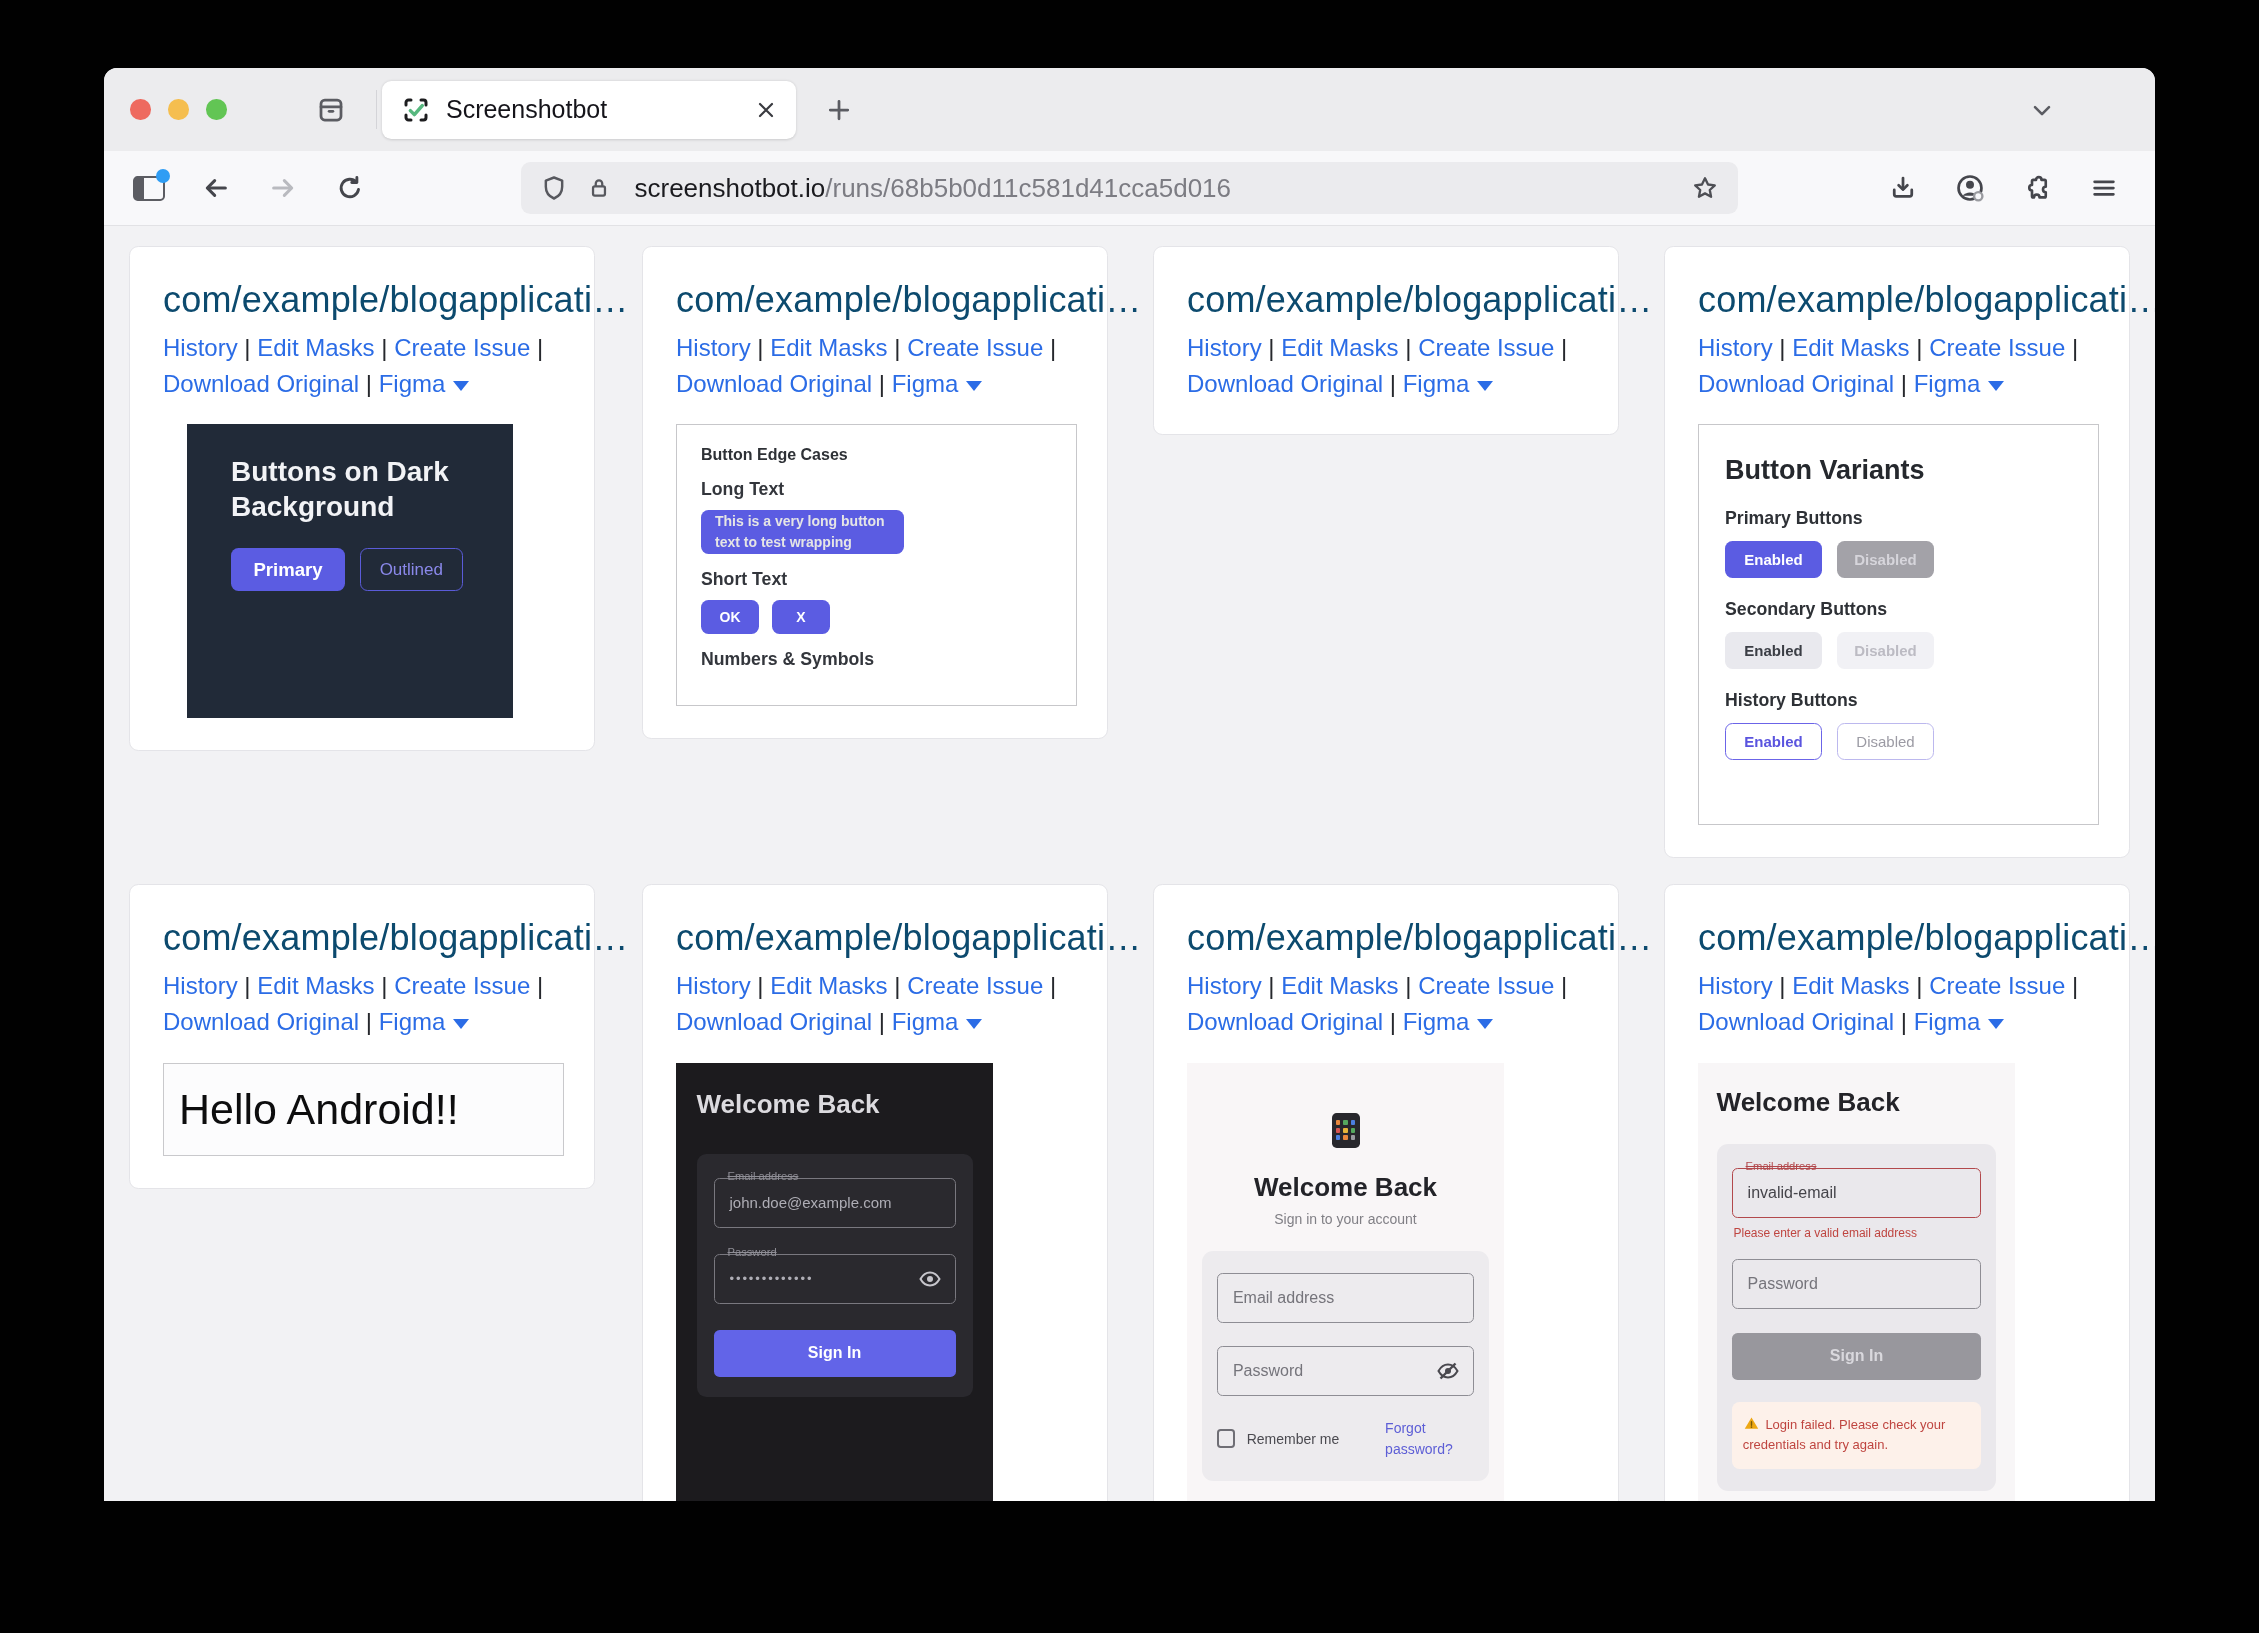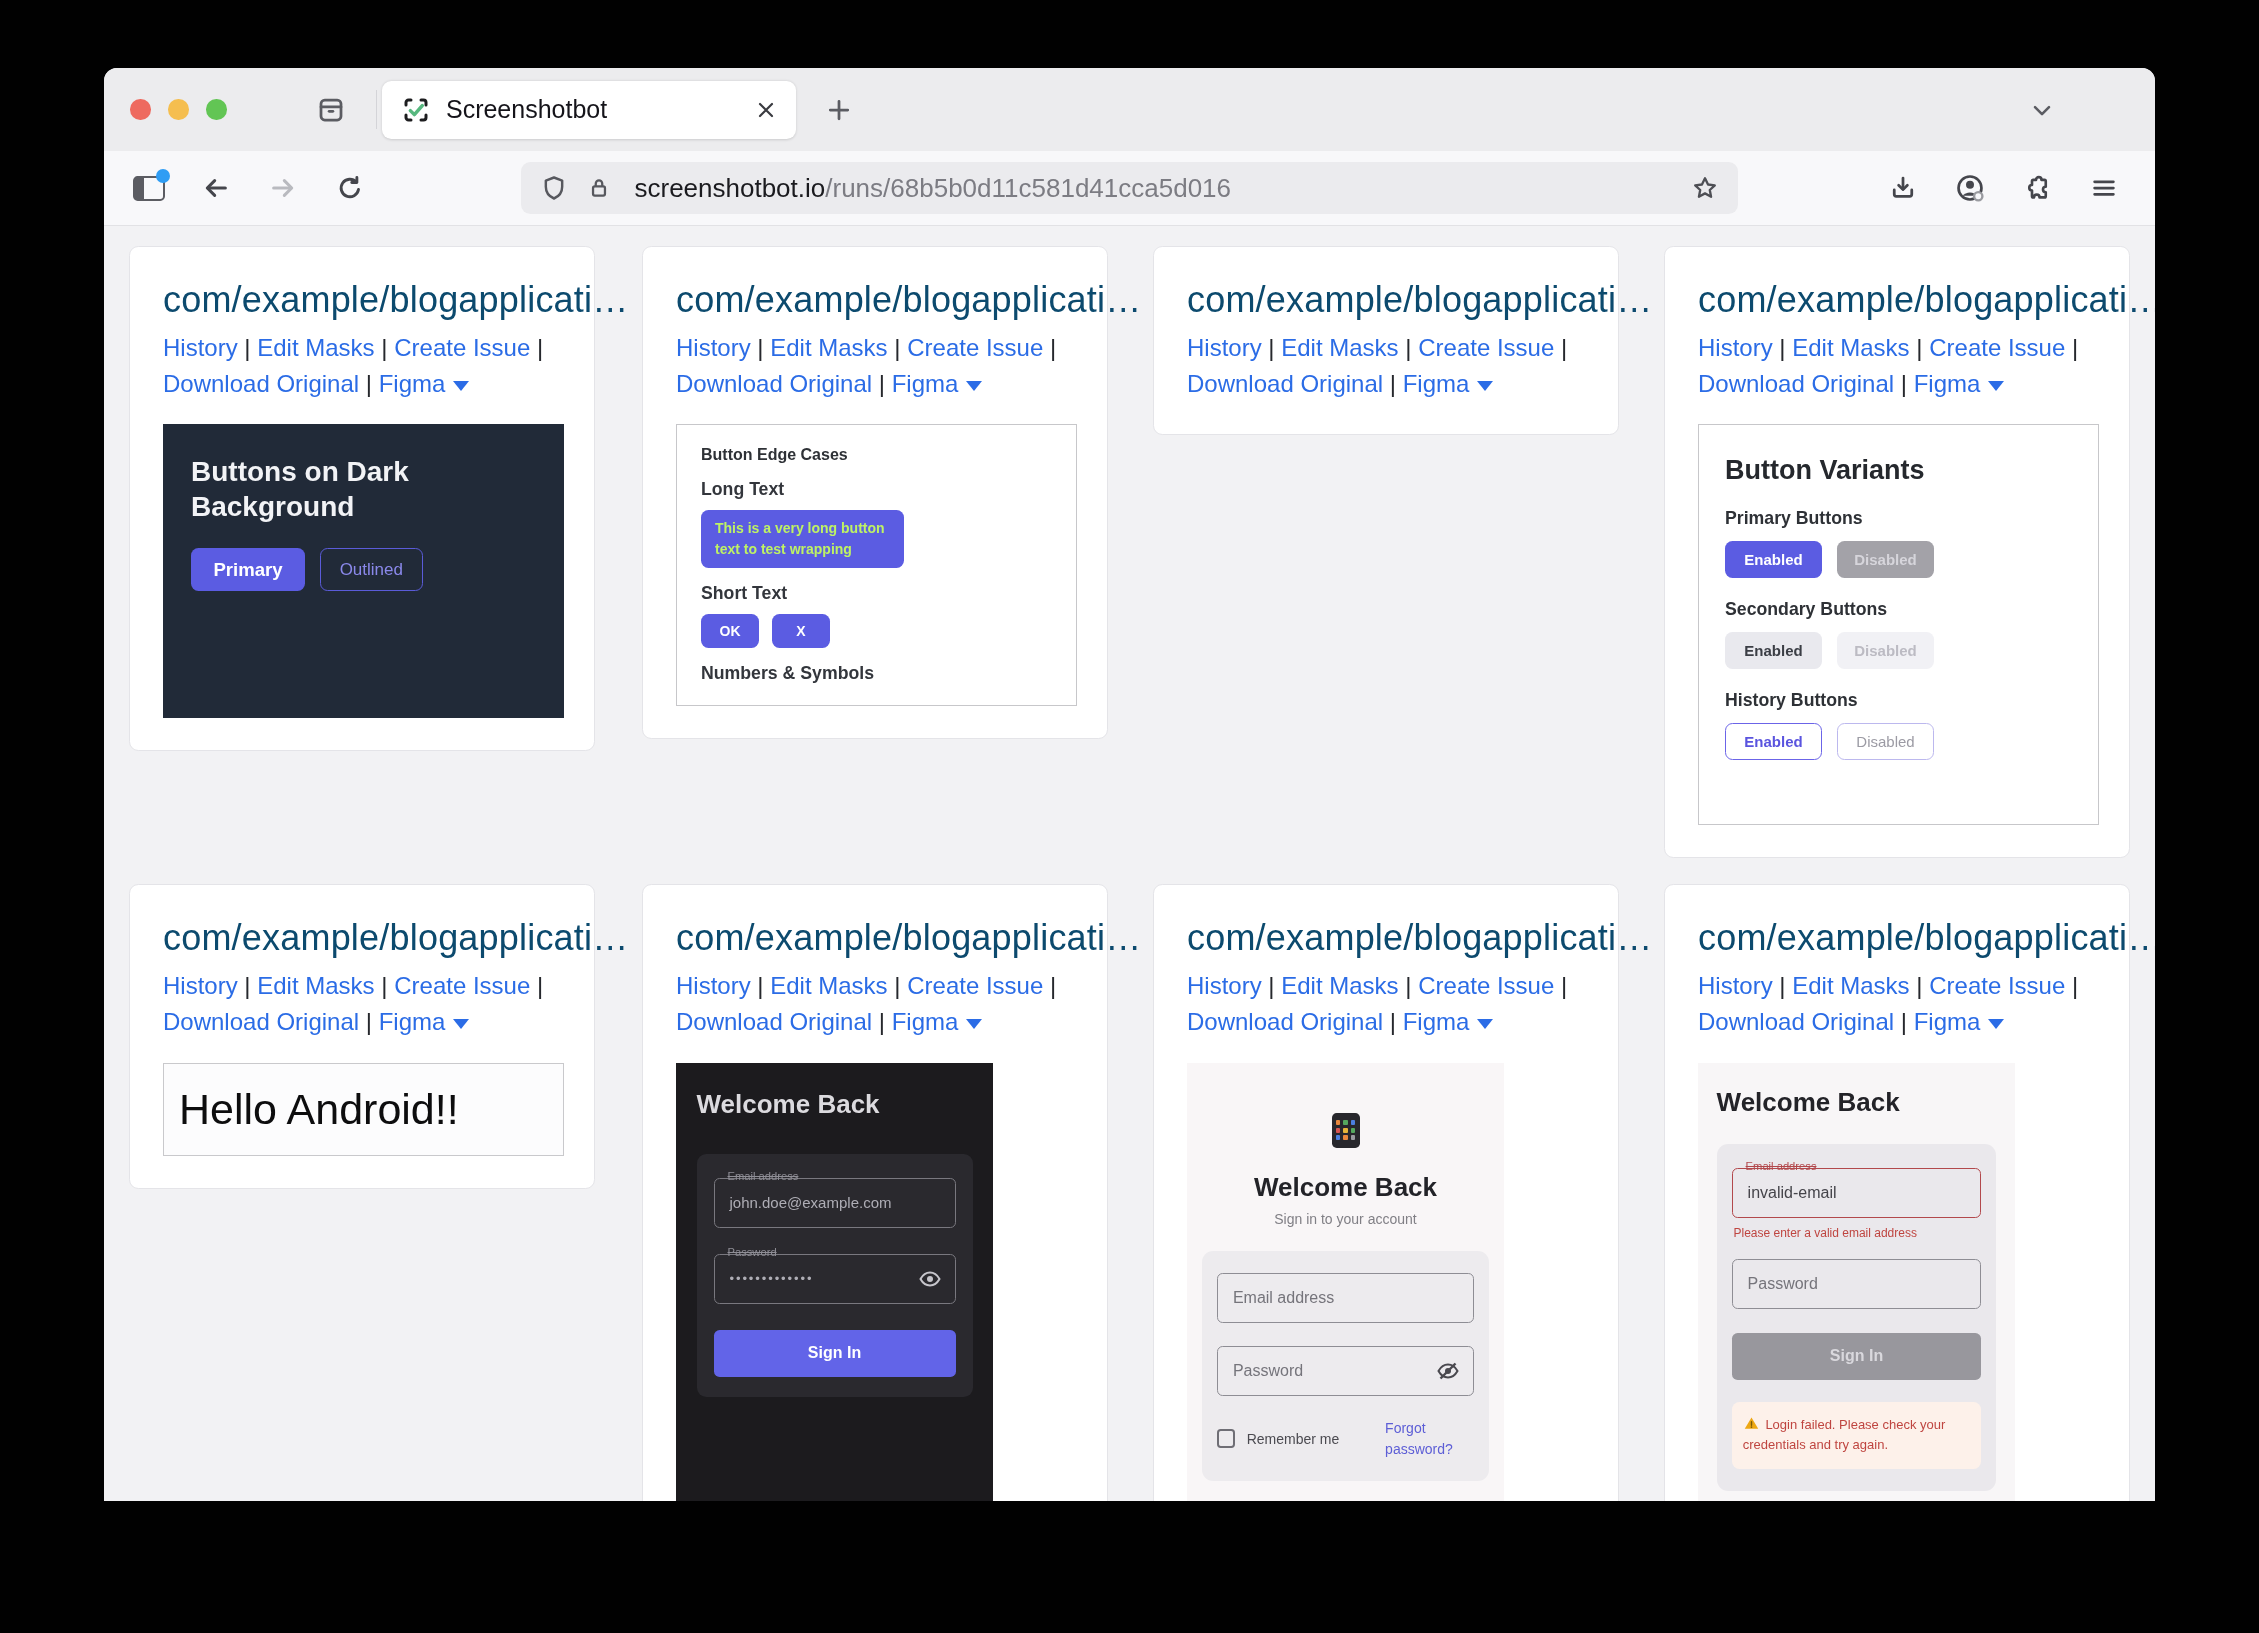--- a/index.html
+++ b/index.html
@@ -47,37 +47,37 @@
   .card-title { font-size:36px; font-weight:normal; color:#0c4a6e; margin-bottom:9.3px; letter-spacing:0.2px; }
   .card-links { font-size:24px; color:#2b6ce6; line-height:1.5; }
   .card-links .sep { color:#26282d; }
   .card-links a { color:#2b6ce6; text-decoration:none; cursor:pointer; }
   .caret { display:inline-block; width:0; height:0; border-left:8.4px solid transparent; border-right:8.4px solid transparent;
            border-top:10.3px solid #2b6ce6; margin-left:7.5px; vertical-align:middle; }
 
   .thumb { margin-top:22.4px; overflow:hidden; position:relative; }
 
   
-  .t1 { width:401px; height:294px; background:#212a38; padding:30px 28px; }
+  .t1 { width:326px; height:294px; background:#212a38; padding:30px 44px;margin-left:24px; }
   .t1 h3 { color:#f2f3f6; font-size:28px; line-height:1.25; width:233px; }
   .t1 .row { margin-top:24px; display:flex; gap:15px; }
   .btn { display:inline-flex; align-items:center; justify-content:center; border-radius:7.5px; font-weight:bold; }
   .btn.primary { background:#5b5ce2; color:#fff; }
   .t1 .btn.primary { font-size:18.6px; padding:10.3px 22.4px; }
   .t1 .btn.outline { border:1.9px solid #5a5bd8; color:#8a88ea; font-size:17px; padding:8.4px 18.6px; font-weight:normal; }
 
   
   .lightbox { background:#ffffff; border:1.9px solid #c7c7ca; }
 
   
   .t2 { width:401px; height:282px; padding:20.5px 24px; }
   .t2 h3 { font-size:16px; color:#2e3136; }
   .t2 .lbl { font-size:17.7px; font-weight:bold; color:#33363c; margin-top:15px; }
-  .t2 .longbtn { margin-top:10.3px; width:203px; background:#5b5ce2; border-radius:7.5px; padding:8px 14px;
-                 color:#bef264; font-size:14px; font-weight:bold; line-height:1.5; }
+  .t2 .longbtn { margin-top:10.3px; width:203px; background:#5b5ce2; border-radius:7.5px; padding:1px 14px;
+                 color:#e5e5e5; font-size:14px; font-weight:bold; line-height:1.5; }
   .t2 .shortrow { margin-top:10.3px; display:flex; gap:13px; }
   .t2 .shortrow .btn { width:58px; height:34px; font-size:14px; }
 
   
   .t3 { width:401px; height:310px; padding:26px 28px; }
   .t3 h3 { font-size:28px; color:#25282d; margin-top:11.2px; }
   .t3 .row { margin-top:28px; display:flex; align-items:center; gap:16px; }
   .t3 .sm { font-size:14px; padding:8.4px 14px; }
   .t3 .md { font-size:16px; padding:11.2px 18.6px; }
   .t3 .lg { font-size:17.7px; padding:14px 23px; }

